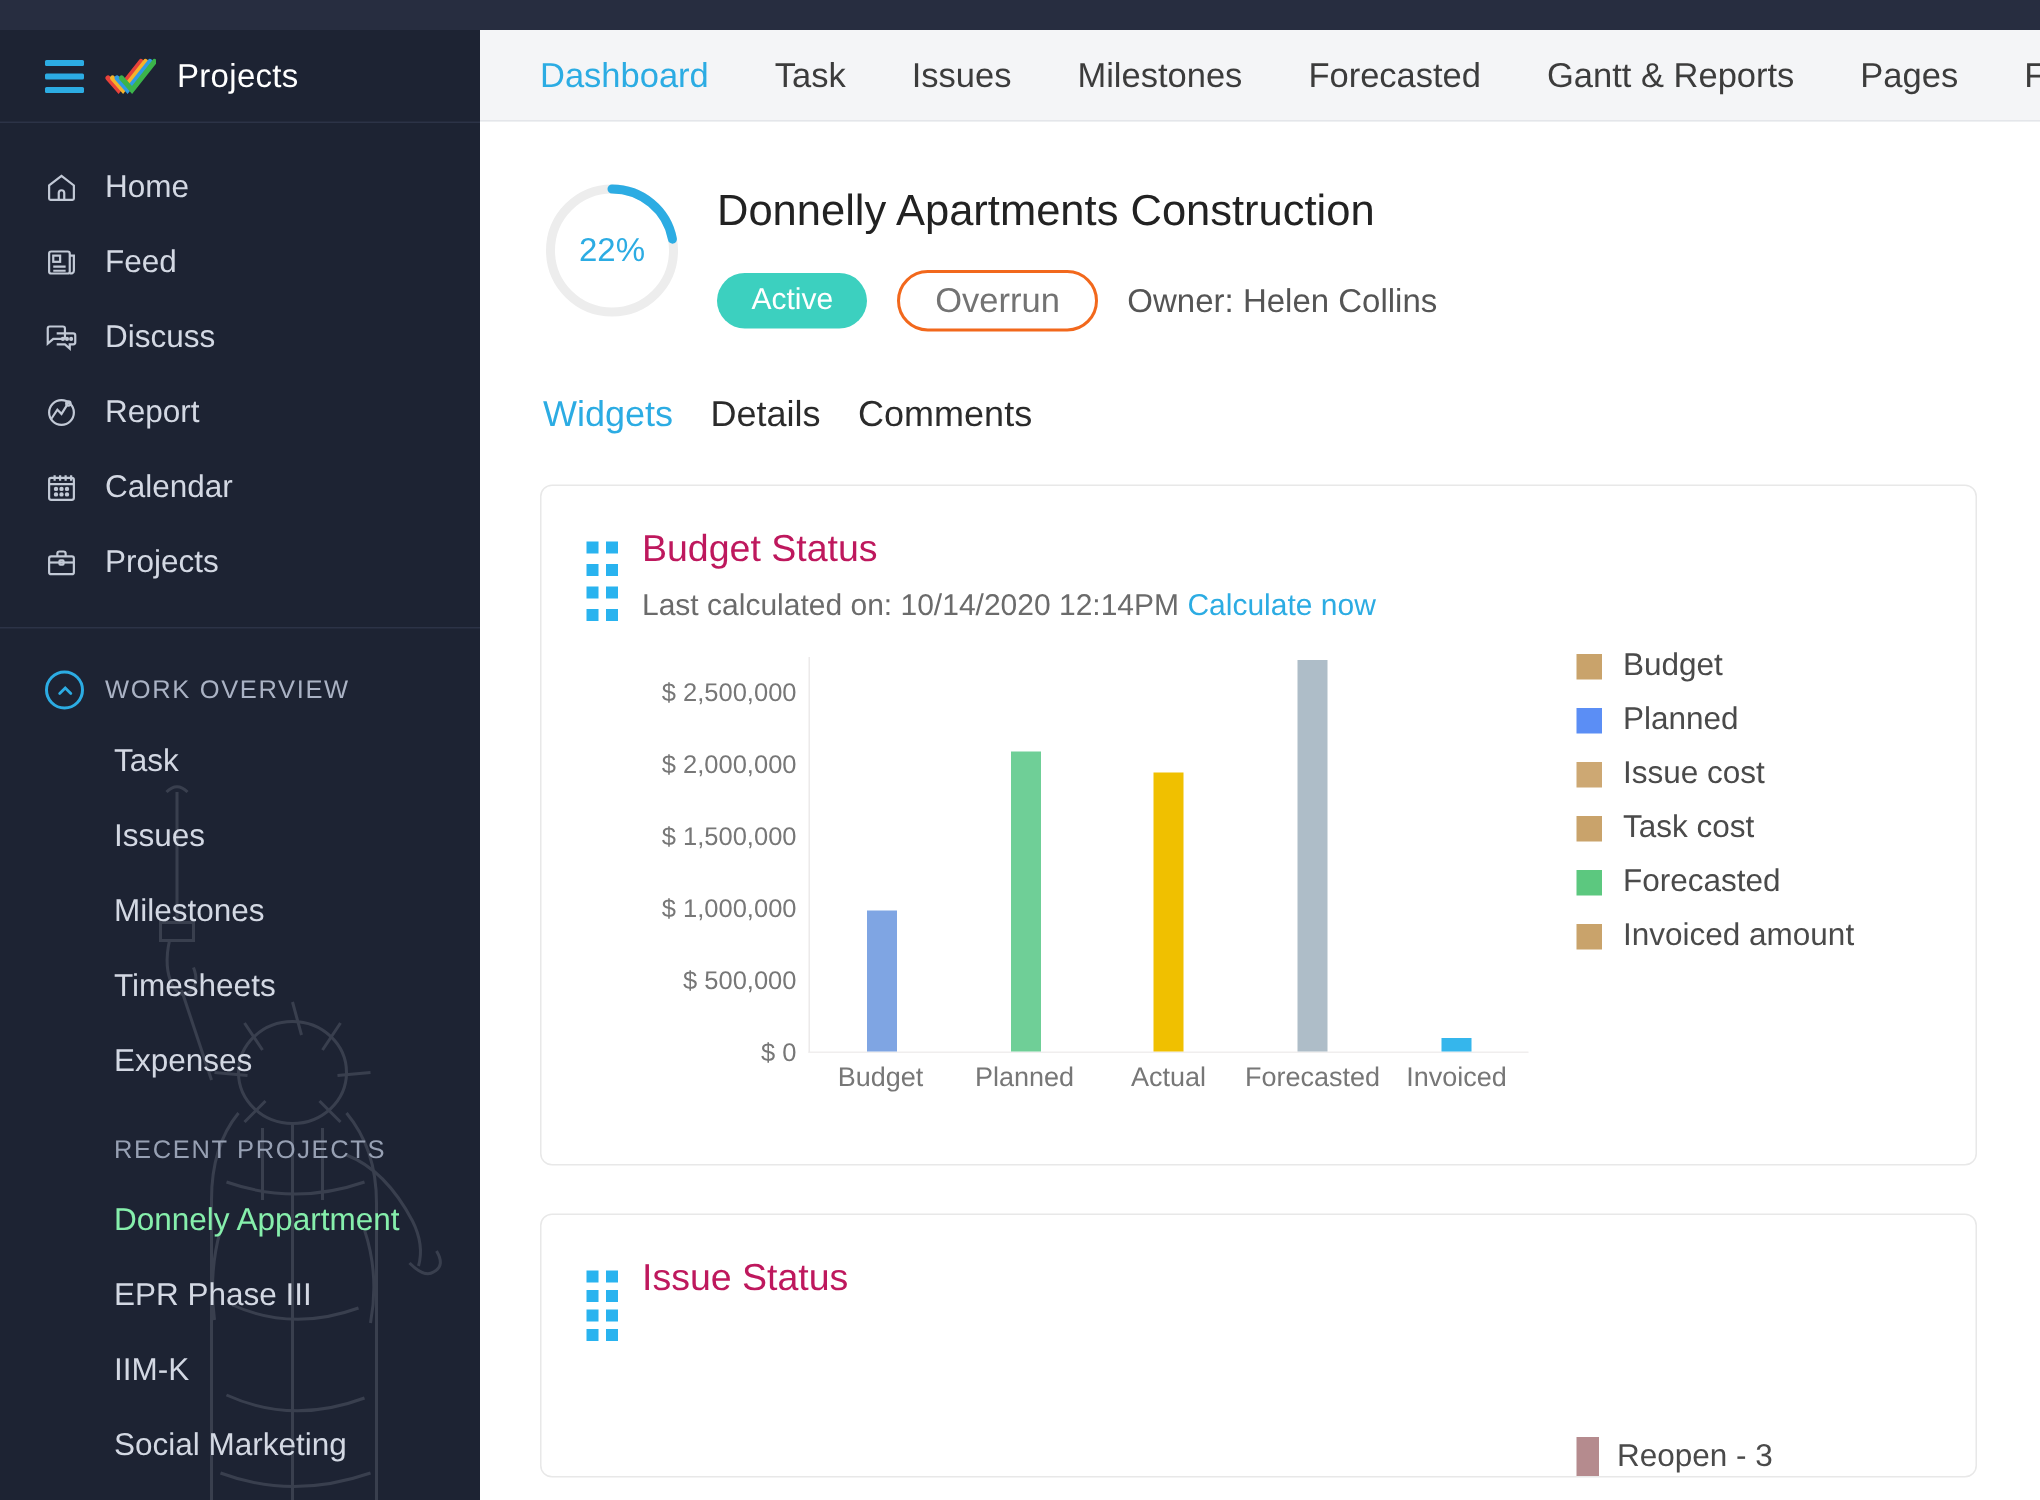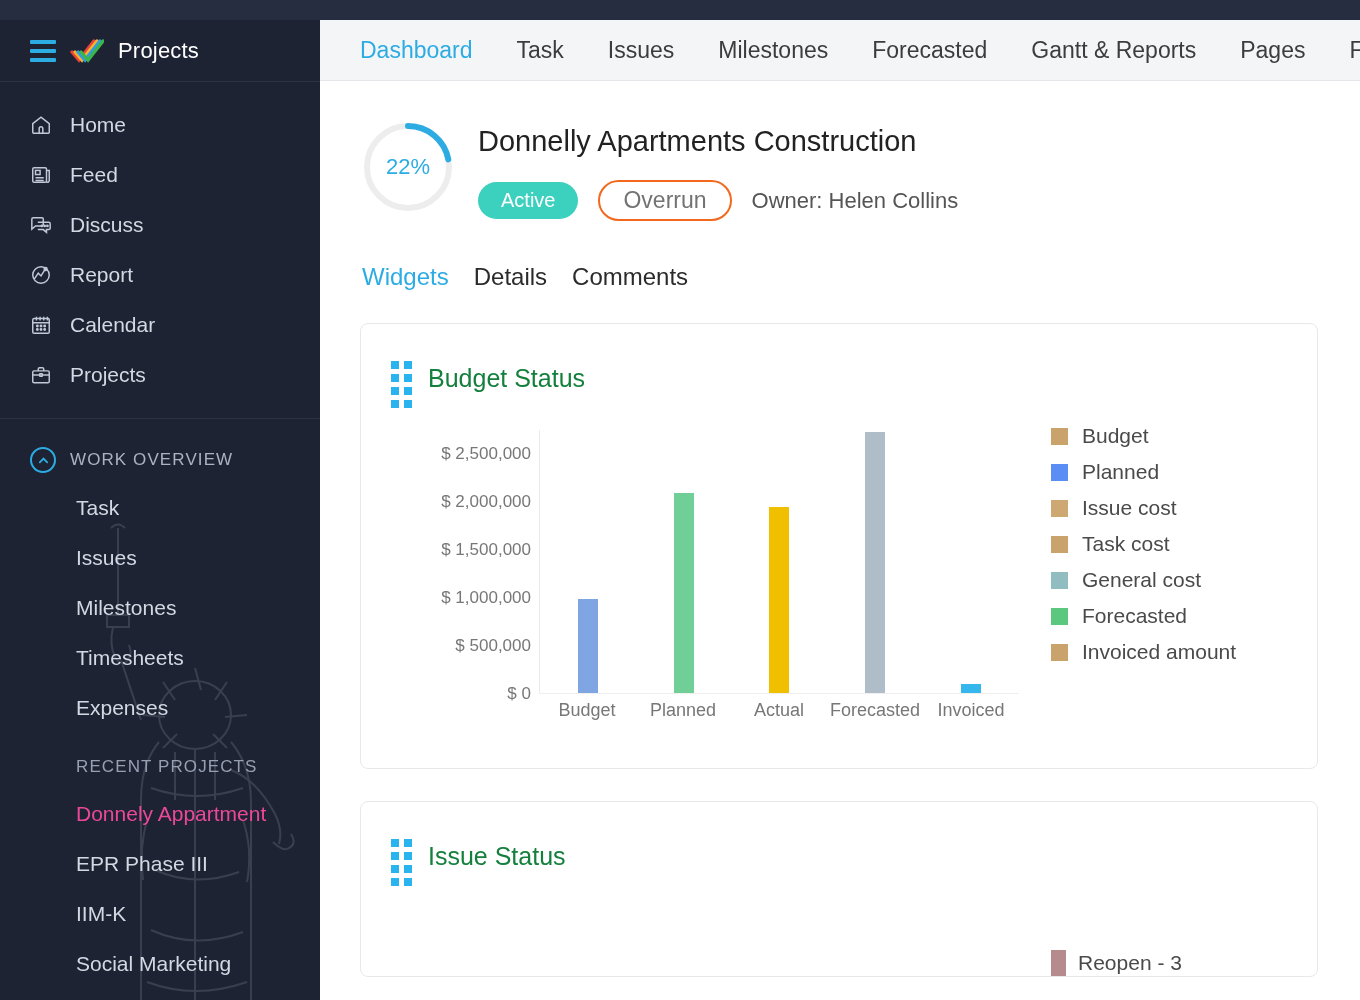--- a/index.html
+++ b/index.html
@@ -65,21 +65,21 @@
   .sb-sub {
     position: relative; z-index: 2;
     height: 50px; display: flex; align-items: center;
     padding-left: 76px; color: #d3d8e3; font-size: 21px; cursor: pointer;
   }
   .sb-sublabel-plain {
     position: relative; z-index: 2;
     padding: 24px 0 12px 76px;
     color: #97a0b3; font-size: 17px; letter-spacing: 1.1px;
   }
-  .sb-sub.active { color: #ec4899; }
+  .sb-sub.active { color: #86efac; }
 
   
   .main {
     position: absolute; left: 320px; top: 20px;
     width: 1040px; height: 980px; background: #ffffff;
     overflow: hidden;
   }
   .tabbar {
     height: 61px; background: #f4f5f7;
     border-bottom: 1px solid #e4e6ea;
@@ -114,21 +114,21 @@
   .subtab { font-size: 24px; color: #2b2b2b; cursor: pointer; }
   .subtab.active { color: #2cace3; }
 
   .card {
     margin-top: 32px; width: 958px;
     border: 1px solid #e8e8e8; border-radius: 8px; background: #fff;
   }
   .card-head { display: flex; gap: 16px; padding: 28px 0 0 30px; }
   .drag-handle { display: grid; grid-template-columns: 8px 8px; gap: 5px; margin-top: 9px; cursor: grab; }
   .drag-handle i { width: 8px; height: 8px; background: #29b3ef; display: block; }
-  .card-title { font-size: 25px; color: #15803d; margin-top: 12px; }
+  .card-title { font-size: 25px; color: #be185d; }
   .card-sub { font-size: 20px; color: #6b6b6b; margin-top: 12px; }
   .calc-link { color: #2cace3; cursor: pointer; }
 
   .chartwrap { position: relative; height: 360px; }
   .yaxis { position: absolute; left: 50px; top: 22px; width: 120px; text-align: right; }
   .ytick { font-size: 17px; color: #777; height: 44px; line-height: 0; }
   .plot {
     position: absolute; left: 178px; top: 22px;
     width: 480px; height: 264px;
     border-left: 1px solid #eceaea; border-bottom: 1px solid #f0eeee;
@@ -332,20 +332,24 @@
               <i></i>
               <i></i>
               <i></i>
               <i></i>
               <i></i>
               <i></i>
               <i></i>
             </span>
           <div>
             <div class="card-title">Budget Status</div>
+            <div class="card-sub">
+              <span>Last calculated on: 10/14/2020 12:14PM</span>
+              <span class="calc-link">Calculate now</span>
+            </div>
           </div>
         </div>
 
         <div class="chartwrap">
           <div class="yaxis" id="yaxis">
               <div class="ytick" style="position: absolute; right: 0px; top: 15px; width: 120px; line-height: 18px;">$ 2,500,000</div>
               <div class="ytick" style="position: absolute; right: 0px; top: 63px; width: 120px; line-height: 18px;">$ 2,000,000</div>
               <div class="ytick" style="position: absolute; right: 0px; top: 111px; width: 120px; line-height: 18px;">$ 1,500,000</div>
               <div class="ytick" style="position: absolute; right: 0px; top: 159px; width: 120px; line-height: 18px;">$ 1,000,000</div>
               <div class="ytick" style="position: absolute; right: 0px; top: 207px; width: 120px; line-height: 18px;">$ 500,000</div>
@@ -388,24 +392,20 @@
               </div>
               <div class="leg-row">
                 <span class="leg-sw" style="background: rgb(205, 168, 115);"></span>
                 <span class="leg-txt">Issue cost</span>
               </div>
               <div class="leg-row">
                 <span class="leg-sw" style="background: rgb(201, 163, 107);"></span>
                 <span class="leg-txt">Task cost</span>
               </div>
               <div class="leg-row">
-                <span class="leg-sw" style="background: rgb(146, 189, 192);"></span>
-                <span class="leg-txt">General cost</span>
-              </div>
-              <div class="leg-row">
                 <span class="leg-sw" style="background: rgb(92, 200, 127);"></span>
                 <span class="leg-txt">Forecasted</span>
               </div>
               <div class="leg-row">
                 <span class="leg-sw" style="background: rgb(201, 163, 107);"></span>
                 <span class="leg-txt">Invoiced amount</span>
               </div>
             </div>
         </div>
       </section>

